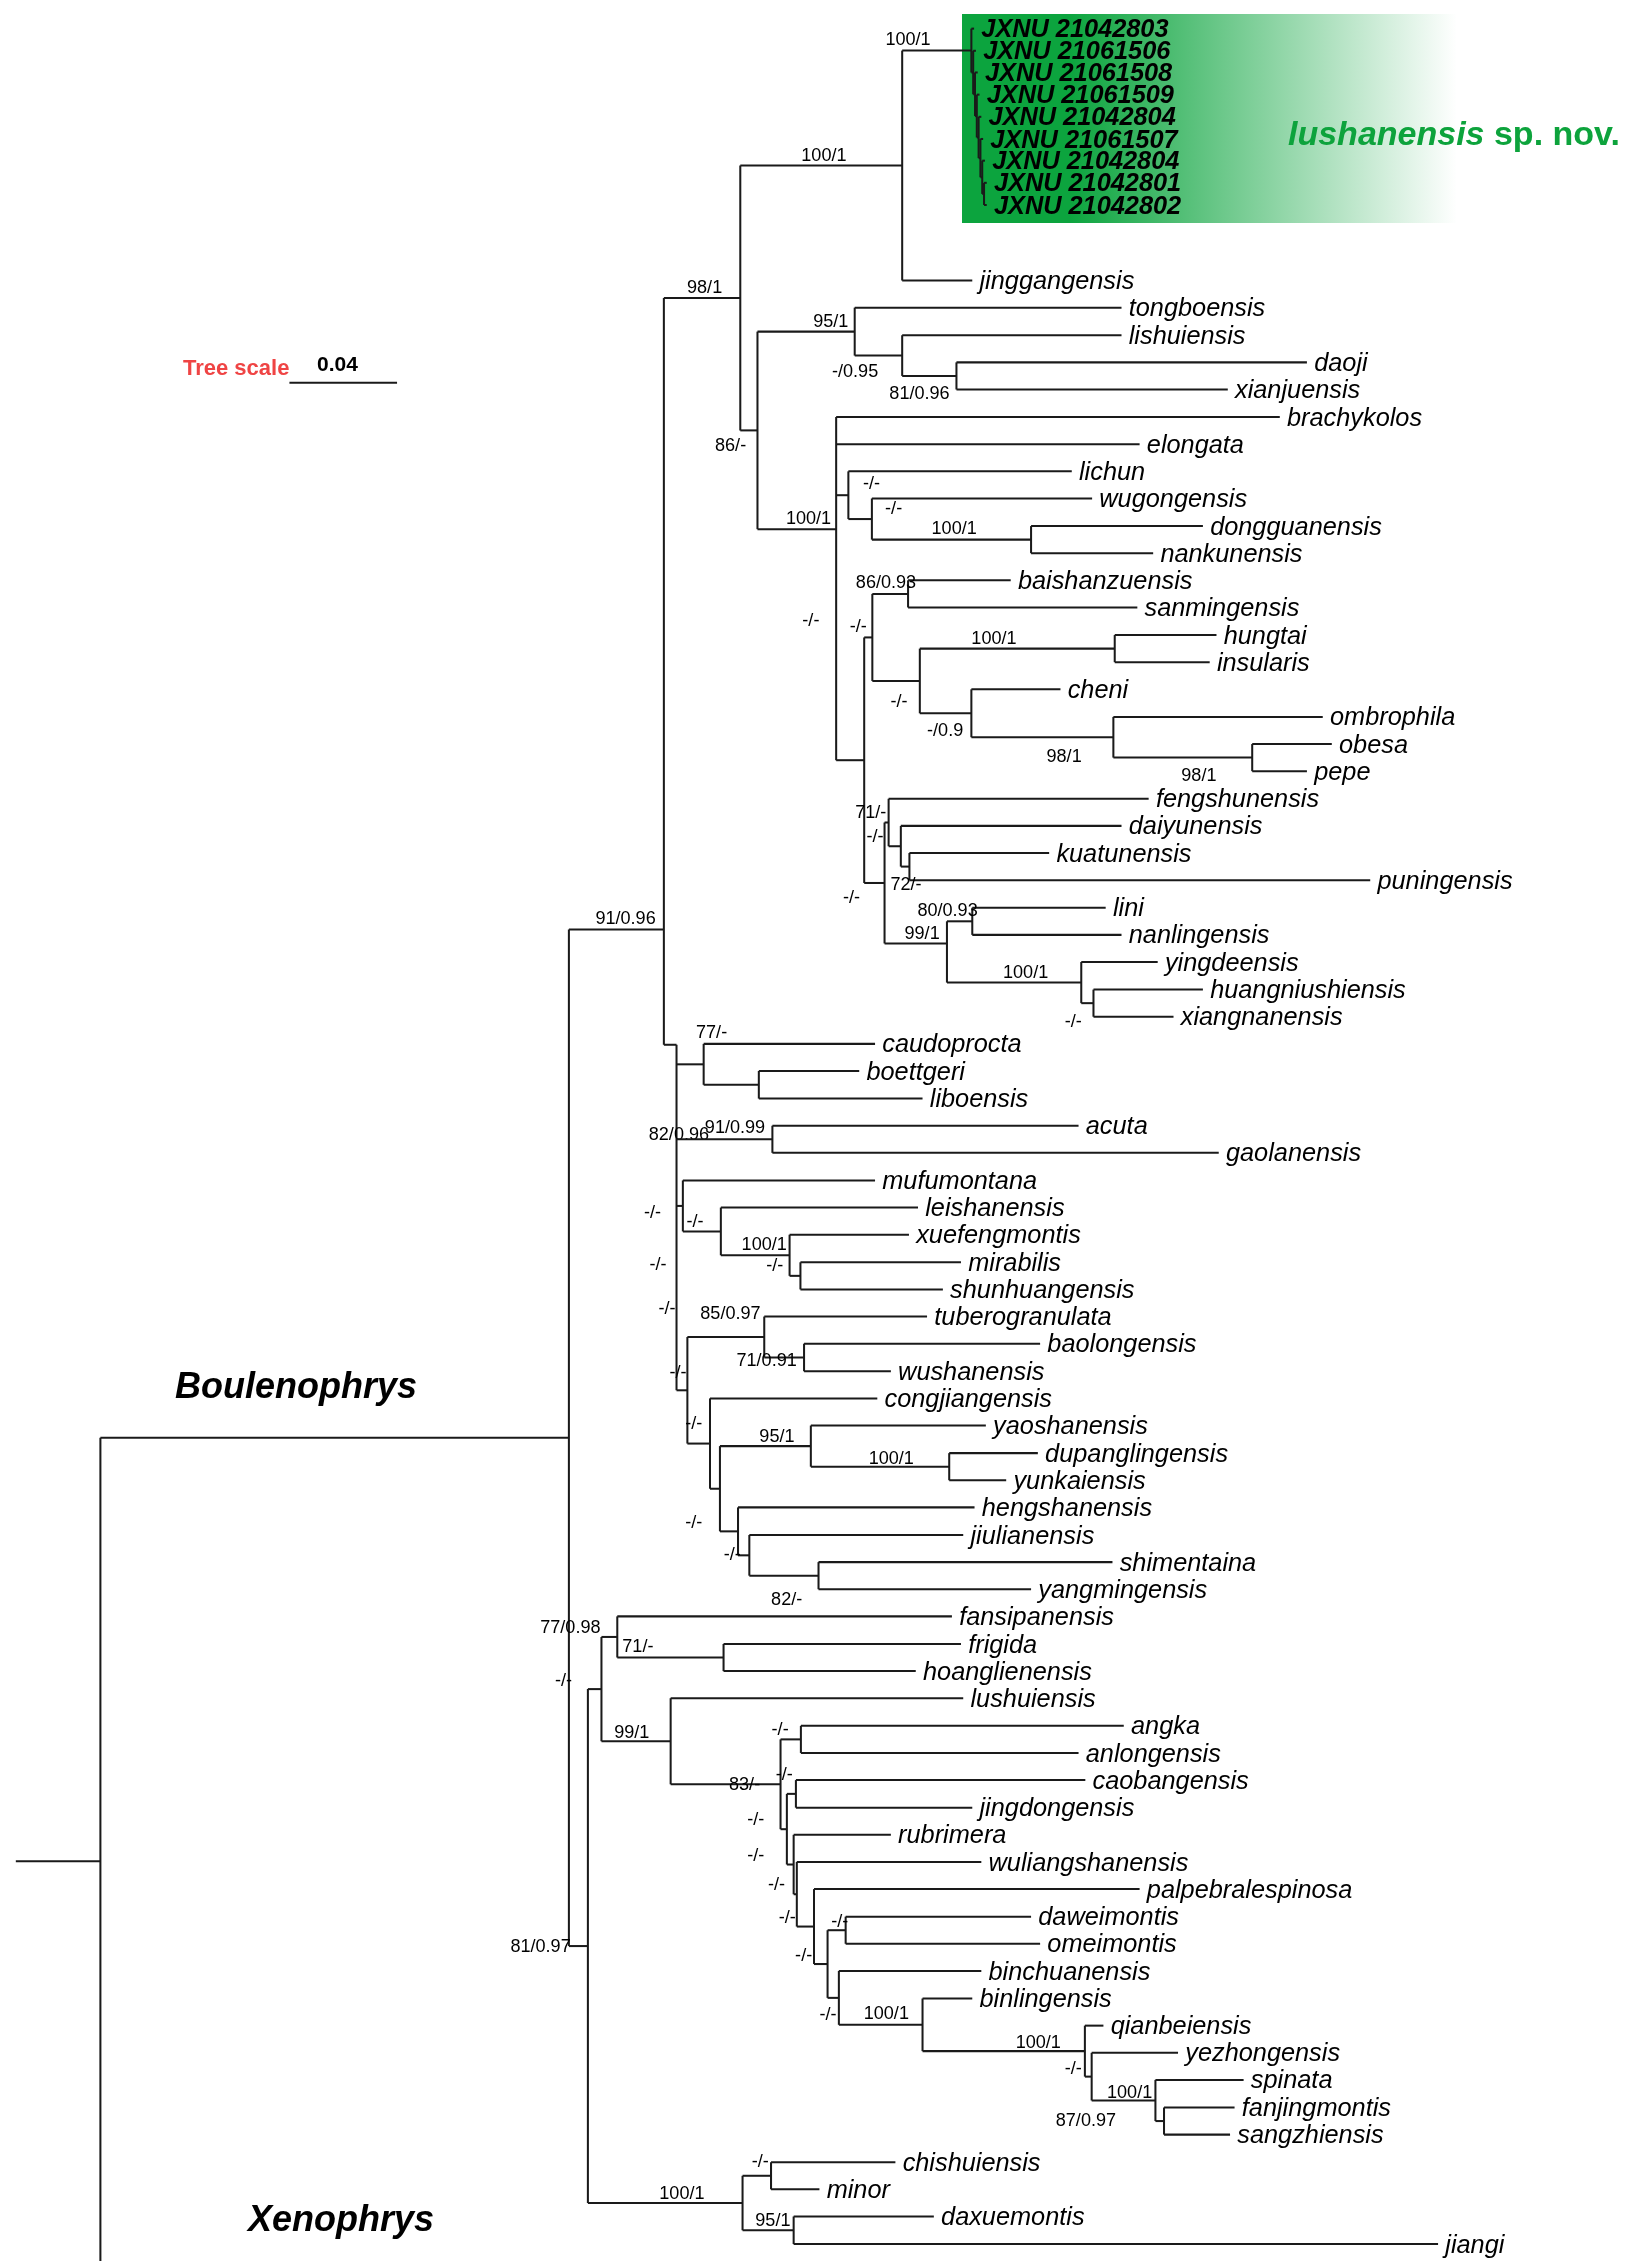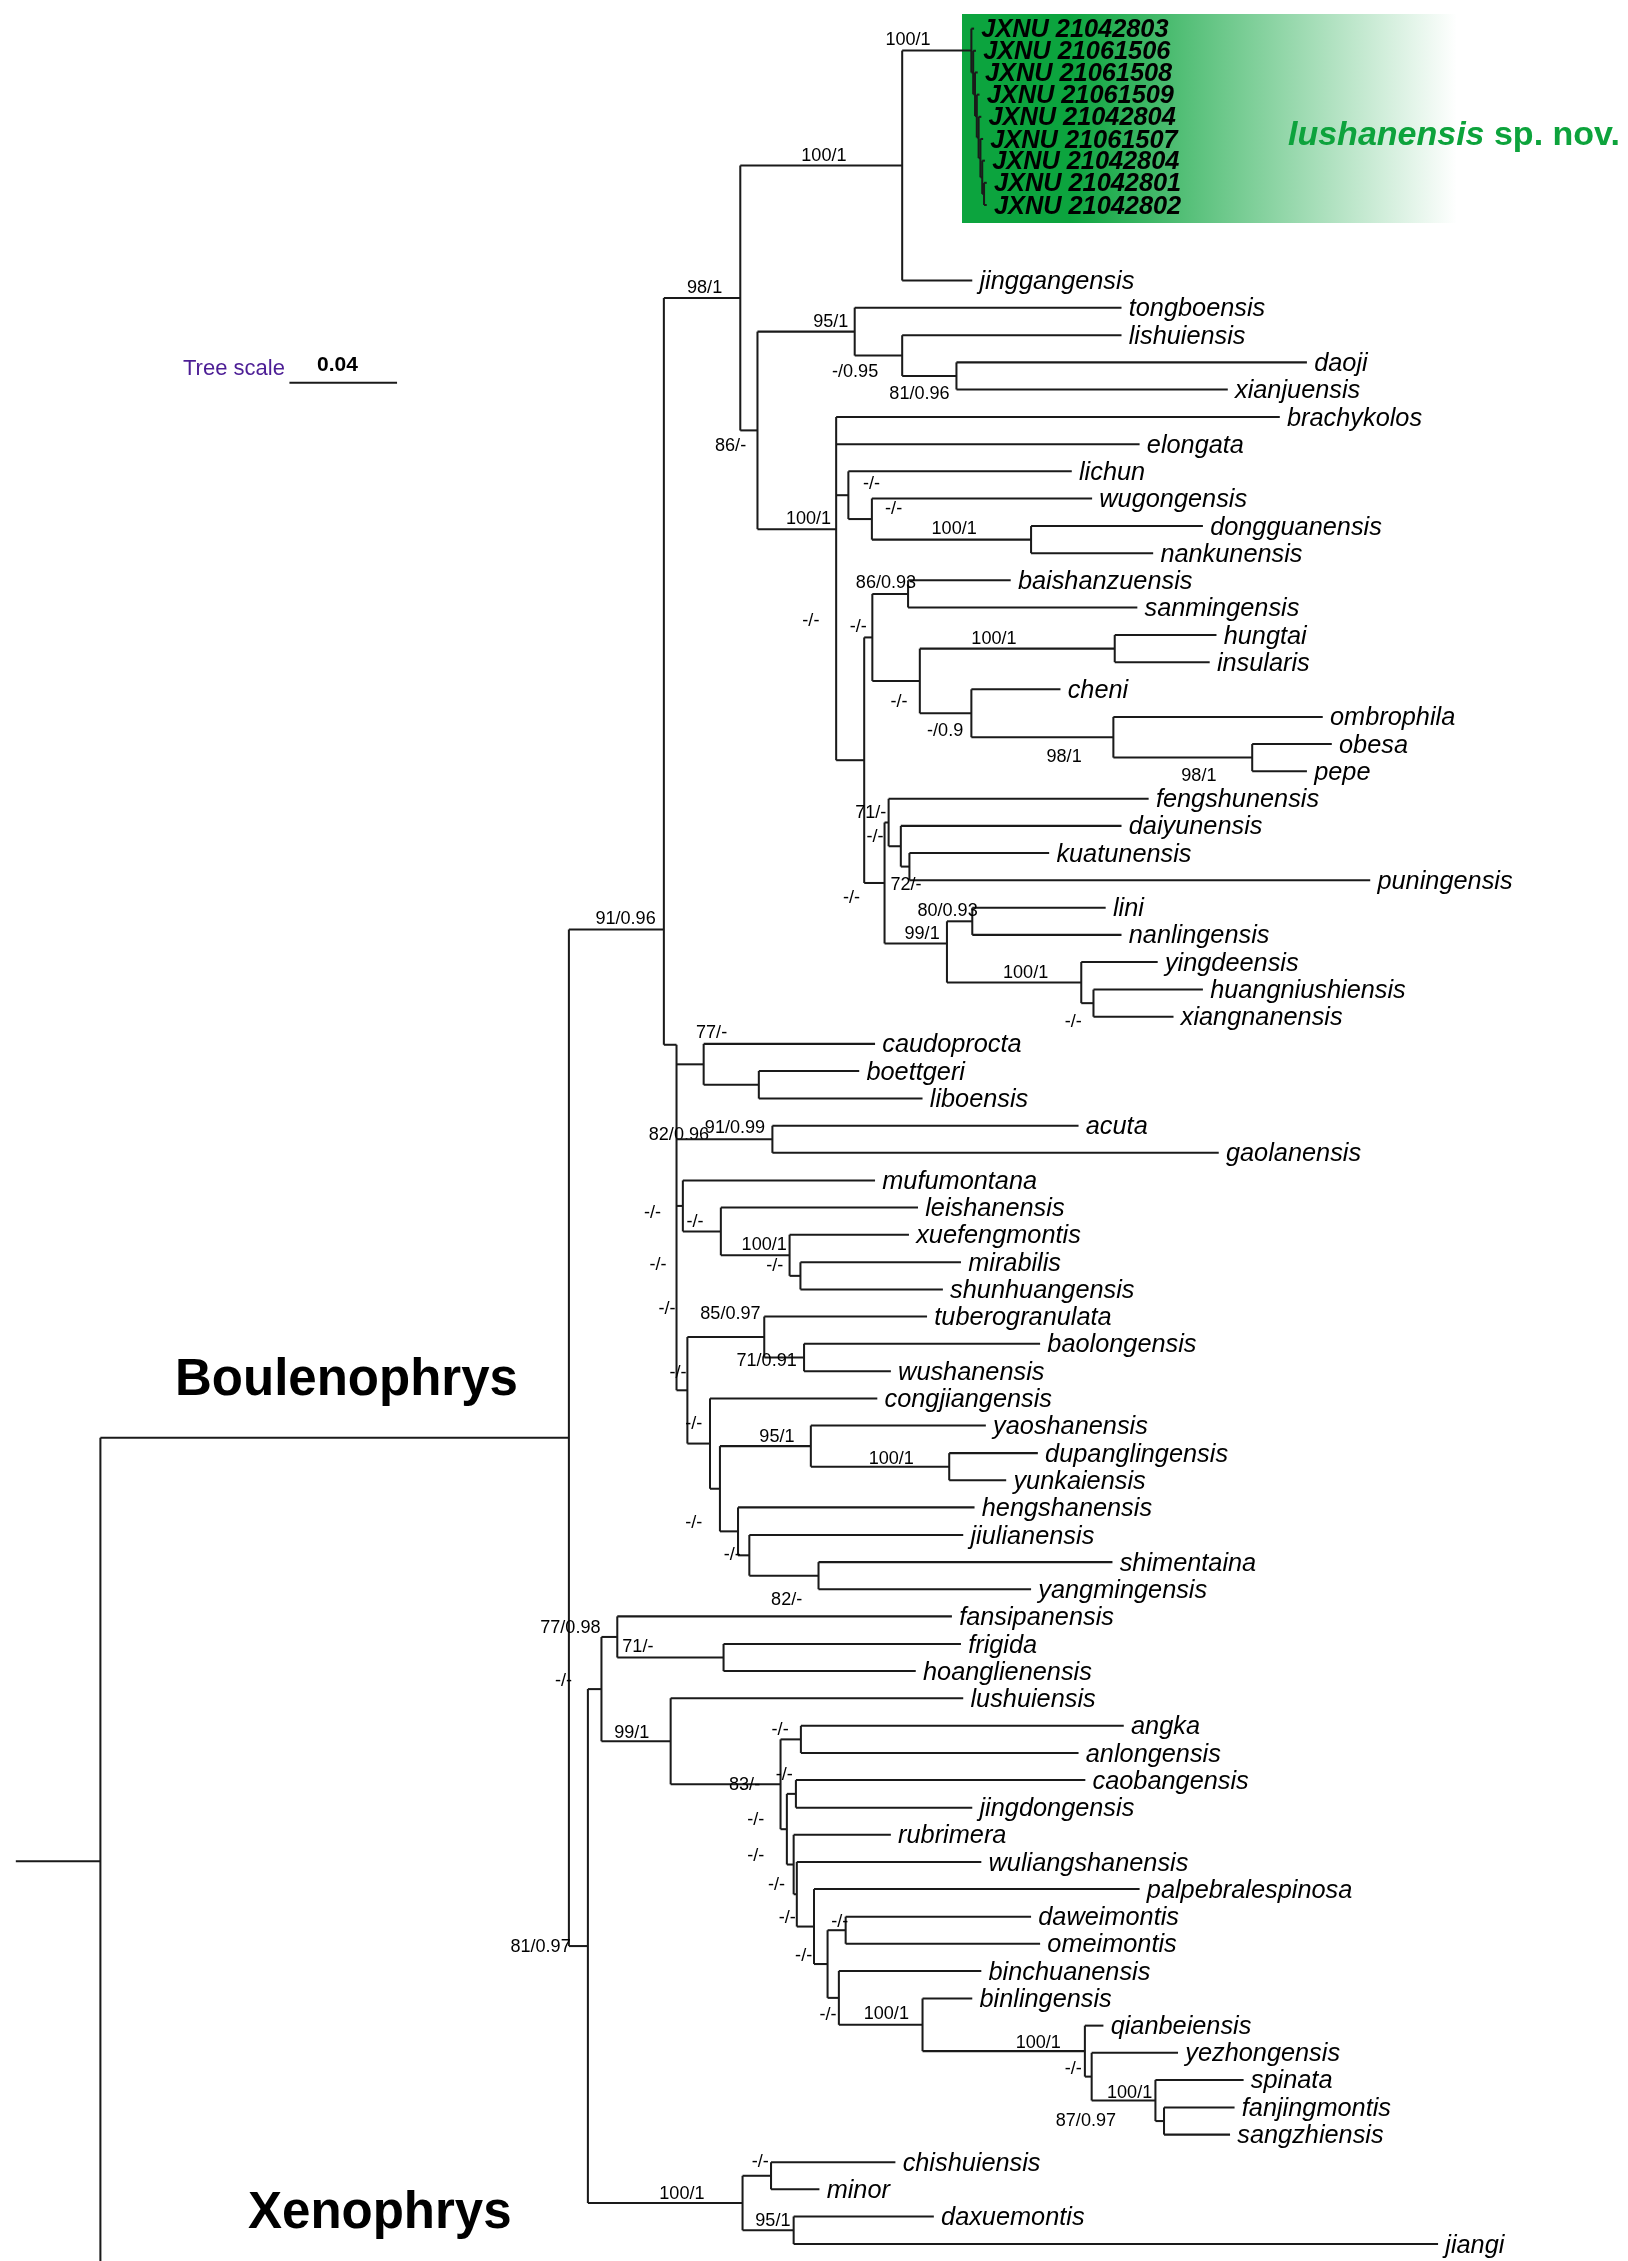--- a/index.html
+++ b/index.html
@@ -1,22 +1,22 @@
 <!DOCTYPE html>
 <html style="font-size:7.2px"><head>
 <meta charset="utf-8">
 <style>
   html,body{margin:0;padding:0;background:#ffffff;}
   body{width:1628px;height:2317px;position:relative;font-family:"Liberation Sans",sans-serif;overflow:hidden;}
   #canvas{position:absolute;left:0;top:0;width:1628px;height:2317px;}
   #highlight-box{position:absolute;z-index:1;}
   #tree-svg{position:absolute;left:0;top:0;z-index:2;}
   .overlay{position:absolute;z-index:3;white-space:nowrap;}
-  .genus{font-weight:bold;font-size:51px;color:#000;}
-  .treescale-label{font-weight:normal;font-size:22px;color:#4c1d95;}
+  .genus{font-weight:bold;font-style:italic;font-size:36px;color:#000;}
+  .treescale-label{font-weight:bold;font-size:22px;color:#ef4444;}
   .treescale-value{font-weight:bold;font-size:21px;color:#000;}
   .spnov{font-weight:bold;font-size:34px;}
   .spnov .ital{font-style:italic;}
   
   text.tip{font-family:"Liberation Sans",sans-serif;font-style:italic;font-size:56px;fill:#000;}
   text.tip-bold{font-family:"Liberation Sans",sans-serif;font-style:italic;font-weight:bold;font-size:56px;fill:#000;}
   text.support{font-family:"Liberation Sans",sans-serif;font-size:40px;fill:#000;}
 </style>
 </head>
 <body>

